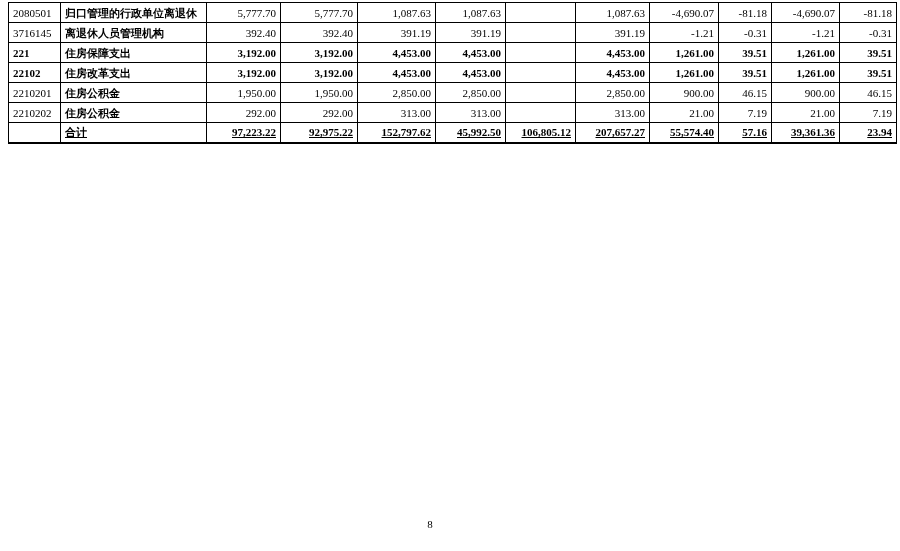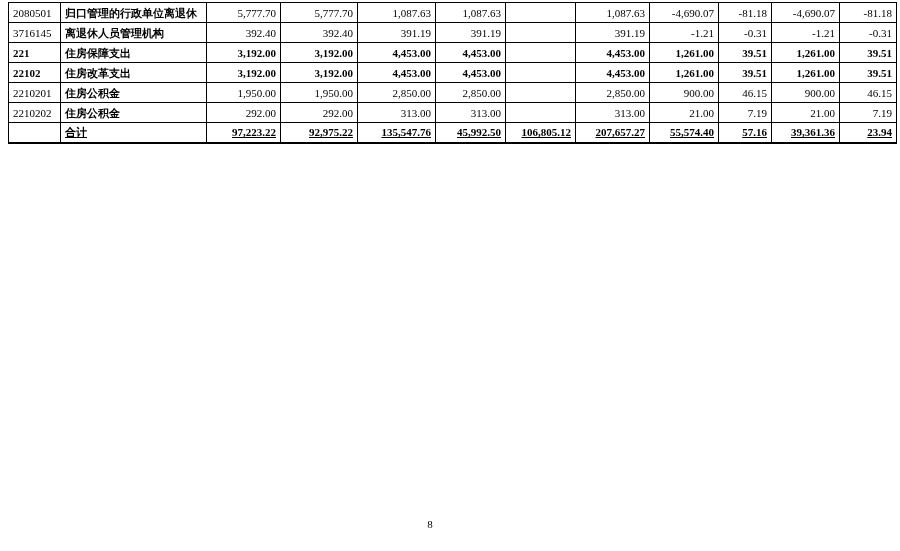--- a/index.html
+++ b/index.html
@@ -169,21 +169,21 @@
           <td class="num">21.00</td>
           <td class="num">7.19</td>
           <td class="num">21.00</td>
           <td class="num">7.19</td>
         </tr>
         <tr class="bold">
           <td class="code"></td>
           <td class="name ind0">合计</td>
           <td class="num">97,223.22</td>
           <td class="num">92,975.22</td>
-          <td class="num">135,547.76</td>
+          <td class="num">152,797.62</td>
           <td class="num">45,992.50</td>
           <td class="num">106,805.12</td>
           <td class="num">207,657.27</td>
           <td class="num">55,574.40</td>
           <td class="num">57.16</td>
           <td class="num">39,361.36</td>
           <td class="num">23.94</td>
         </tr>
       </tbody>
   </table>

